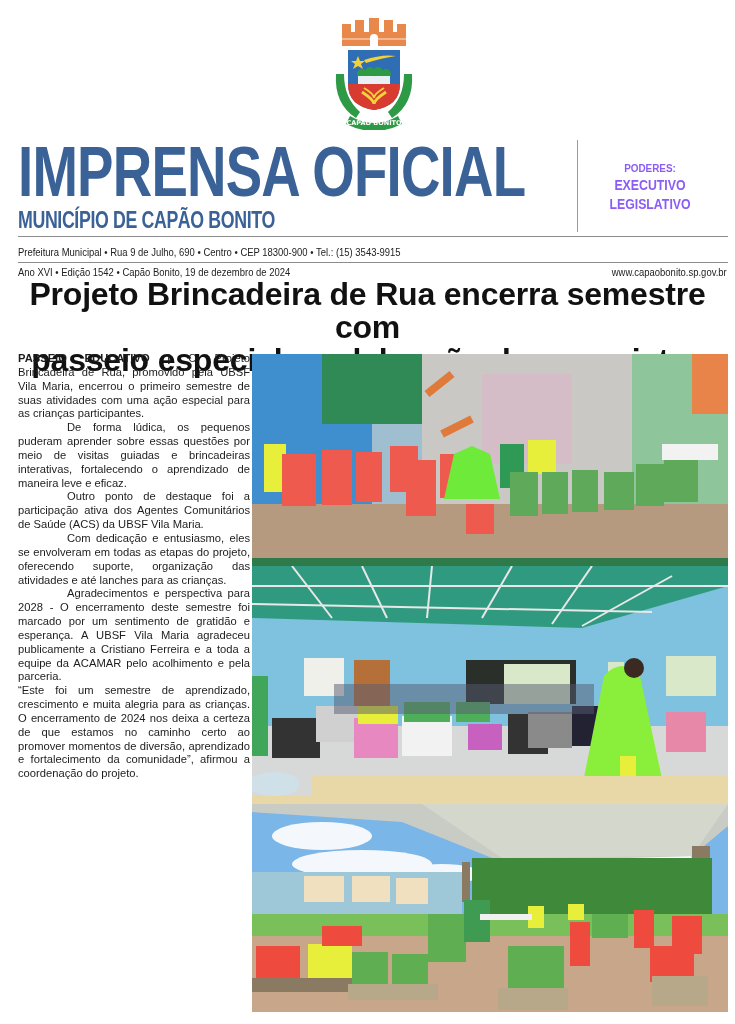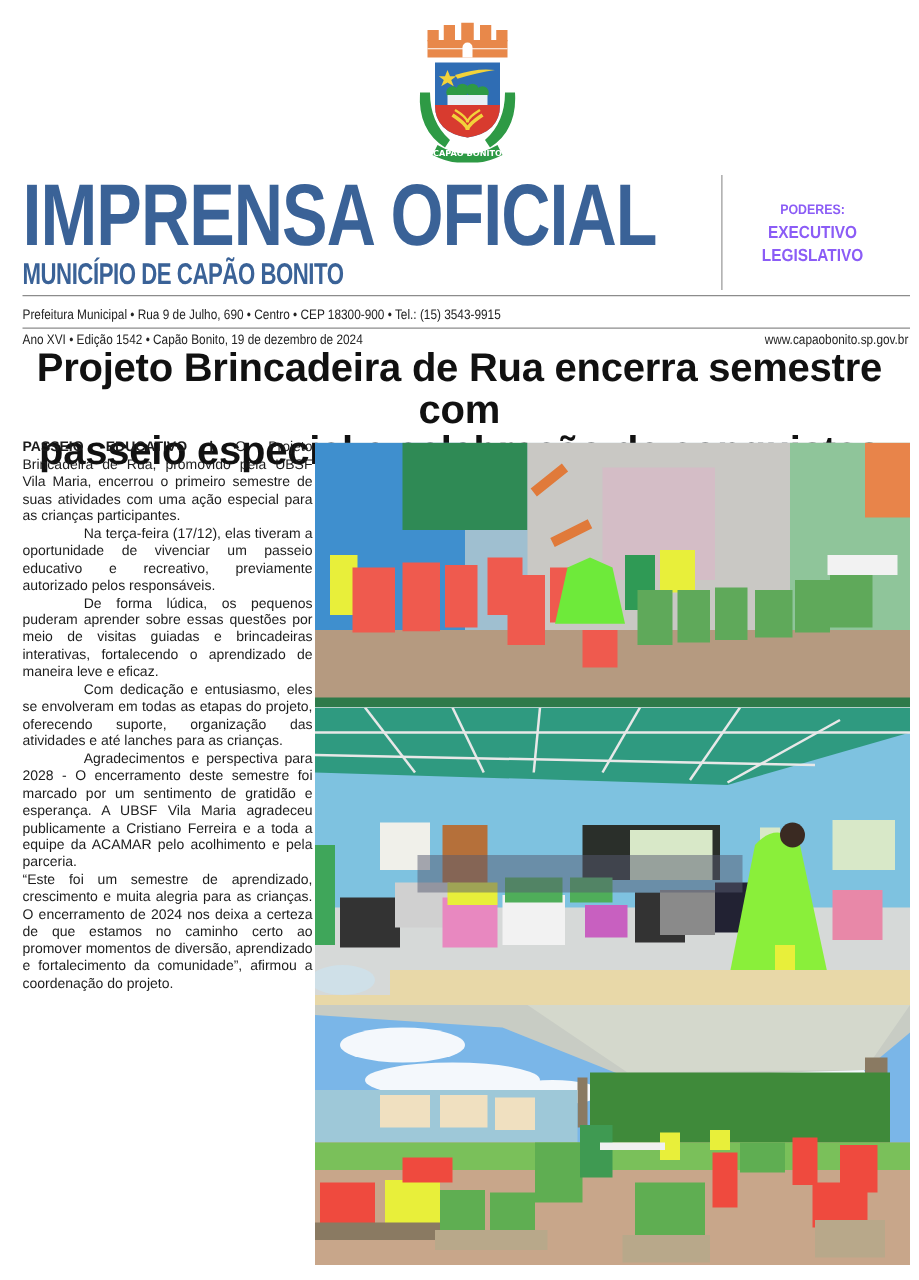--- a/index.html
+++ b/index.html
@@ -121,22 +121,22 @@
 <div class="edition">Ano XVI • Edição 1542 • Capão Bonito, 19 de dezembro de 2024</div>
 <div class="website">www.capaobonito.sp.gov.br</div>
 
 <h1 class="headline">
   <span>Projeto Brincadeira de Rua encerra semestre com</span><br>
   <span>passeio especial e celebração de conquistas</span>
 </h1>
 
 <div class="article">
   <p><span class="kicker">PASSEIO EDUCATIVO |</span><span> O Projeto Brincadeira de Rua, promovido pela UBSF Vila Maria, encerrou o primeiro semestre de suas atividades com uma ação especial para as crianças participantes.</span></p>
-  <p class="indent">Na terça-feira (17/12), elas tiveram a oportunidade de vivenciar um passeio educativo e recreativo, previamente autorizado pelos responsáveis.</p>
   <p class="indent">De forma lúdica, os pequenos puderam aprender sobre essas questões por meio de visitas guiadas e brincadeiras interativas, fortalecendo o aprendizado de maneira leve e eficaz.</p>
+  <p class="indent">Outro ponto de destaque foi a participação ativa dos Agentes Comunitários de Saúde (ACS) da UBSF Vila Maria.</p>
   <p class="indent">Com dedicação e entusiasmo, eles se envolveram em todas as etapas do projeto, oferecendo suporte, organização das atividades e até lanches para as crianças.</p>
   <p class="indent">Agradecimentos e perspectiva para 2028 - O encerramento deste semestre foi marcado por um sentimento de gratidão e esperança. A UBSF Vila Maria agradeceu publicamente a Cristiano Ferreira e a toda a equipe da ACAMAR pelo acolhimento e pela parceria.</p>
   <p>“Este foi um semestre de aprendizado, crescimento e muita alegria para as crianças. O encerramento de 2024 nos deixa a certeza de que estamos no caminho certo ao promover momentos de diversão, aprendizado e fortalecimento da comunidade”, afirmou a coordenação do projeto.</p>
 </div>
 
 <div class="photo p1">
   <svg viewBox="0 0 476 212" preserveAspectRatio="none">
     <rect width="476" height="212" fill="#9fbfd0"></rect>
     <rect x="0" y="0" width="120" height="160" fill="#3f8fce"></rect>
     <rect x="70" y="0" width="100" height="70" fill="#2f8a55"></rect>

